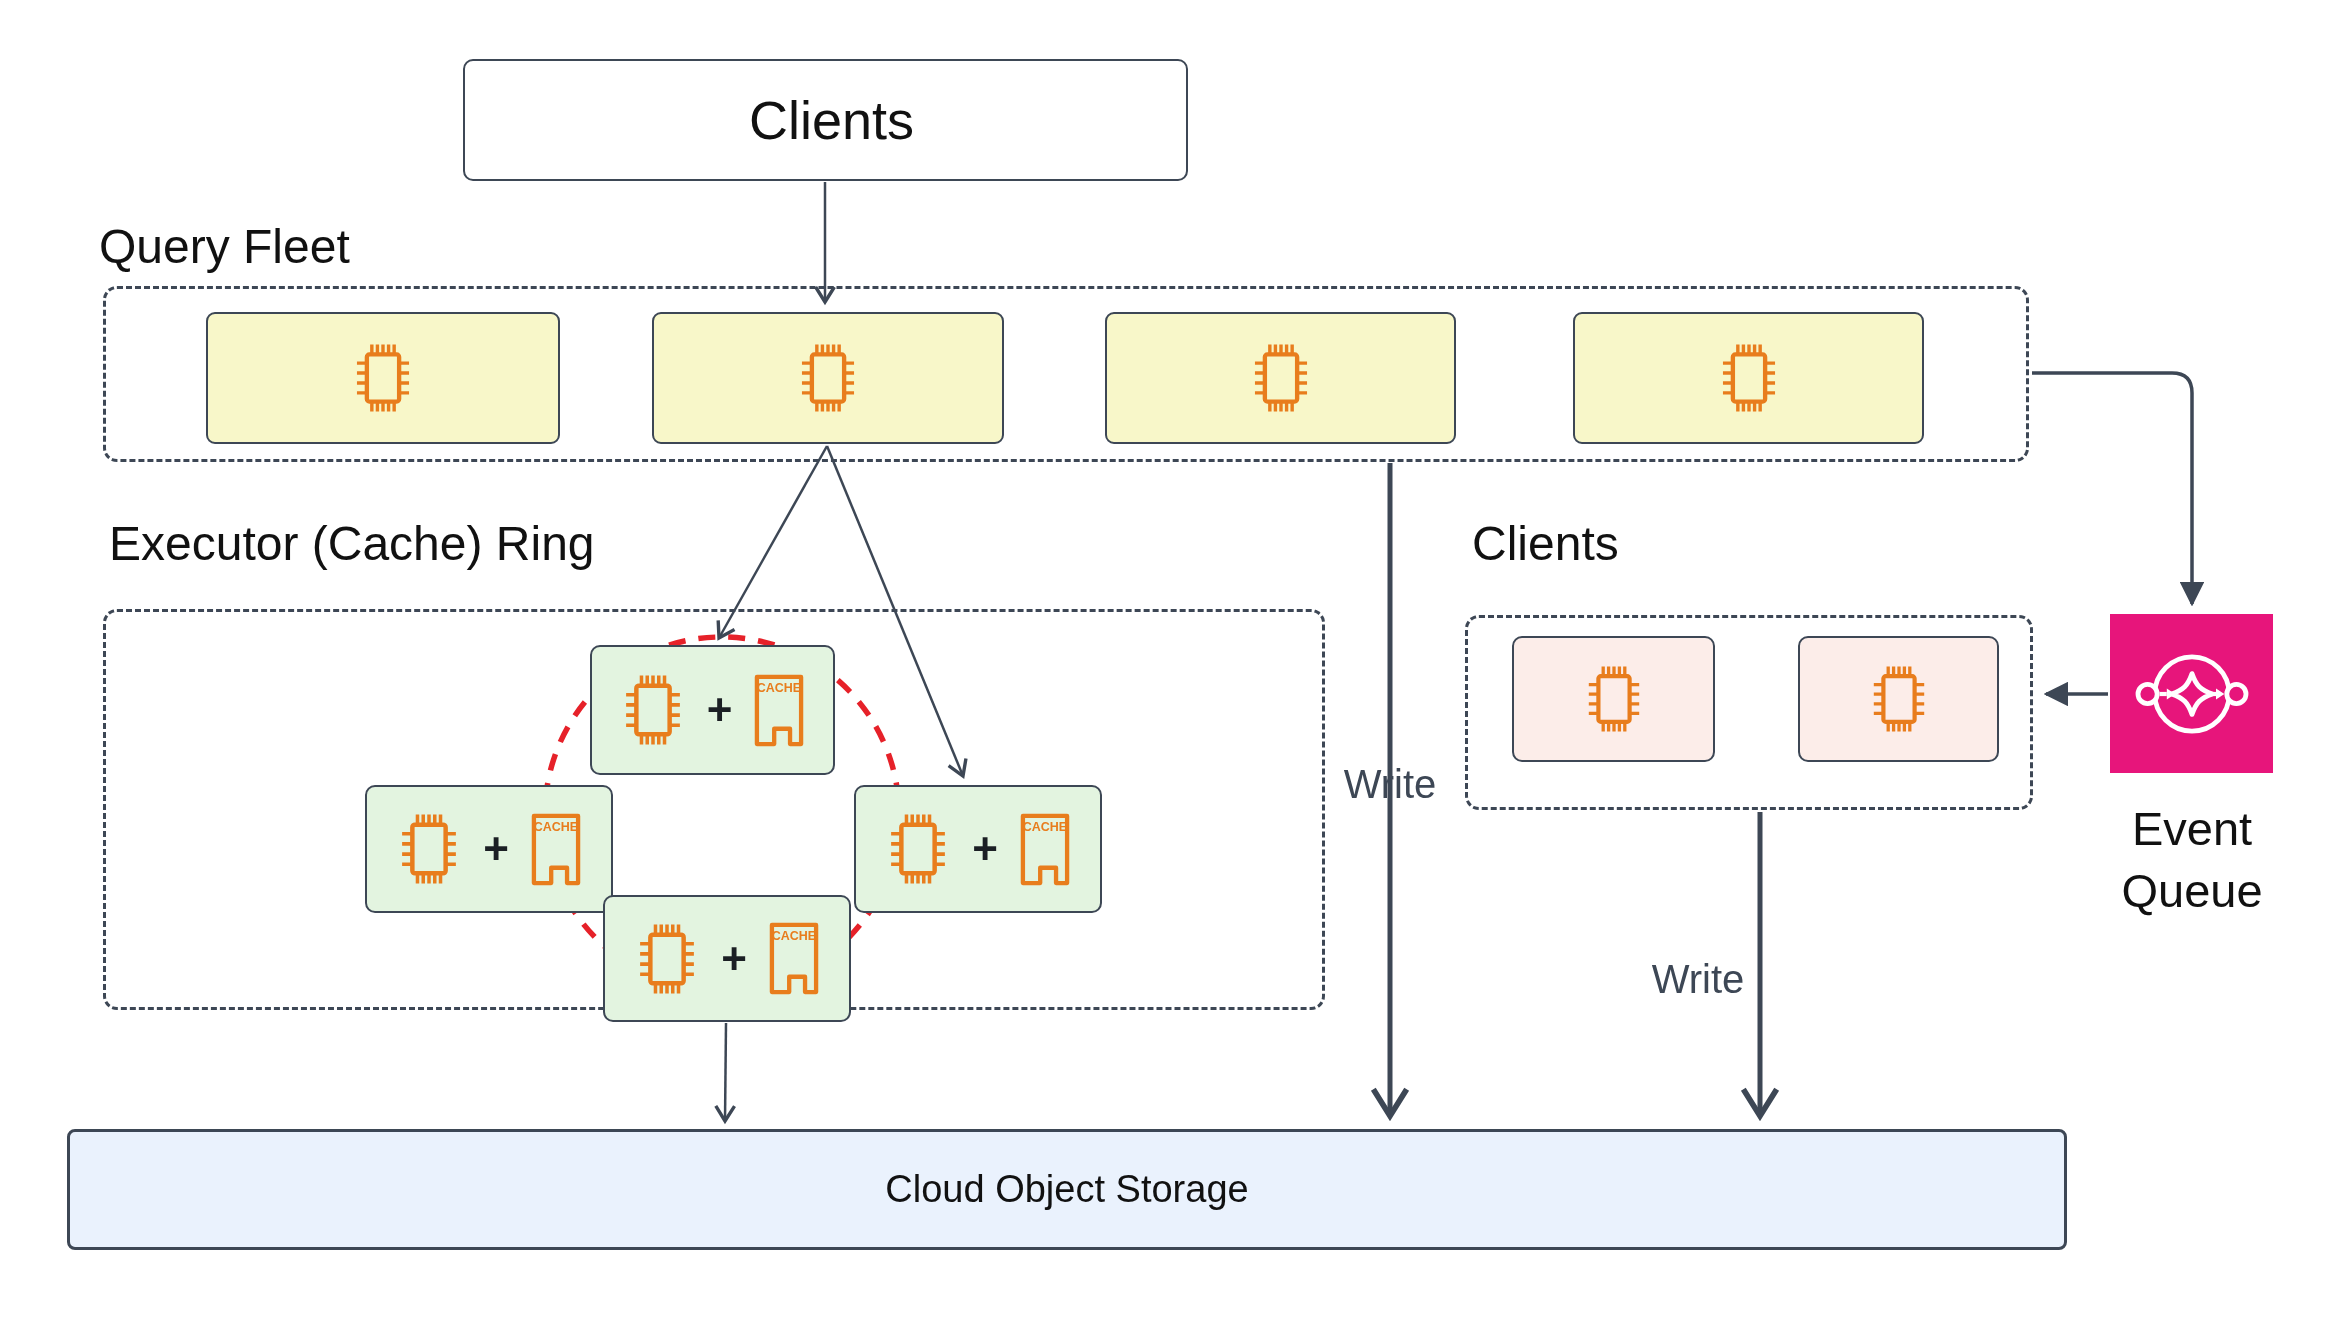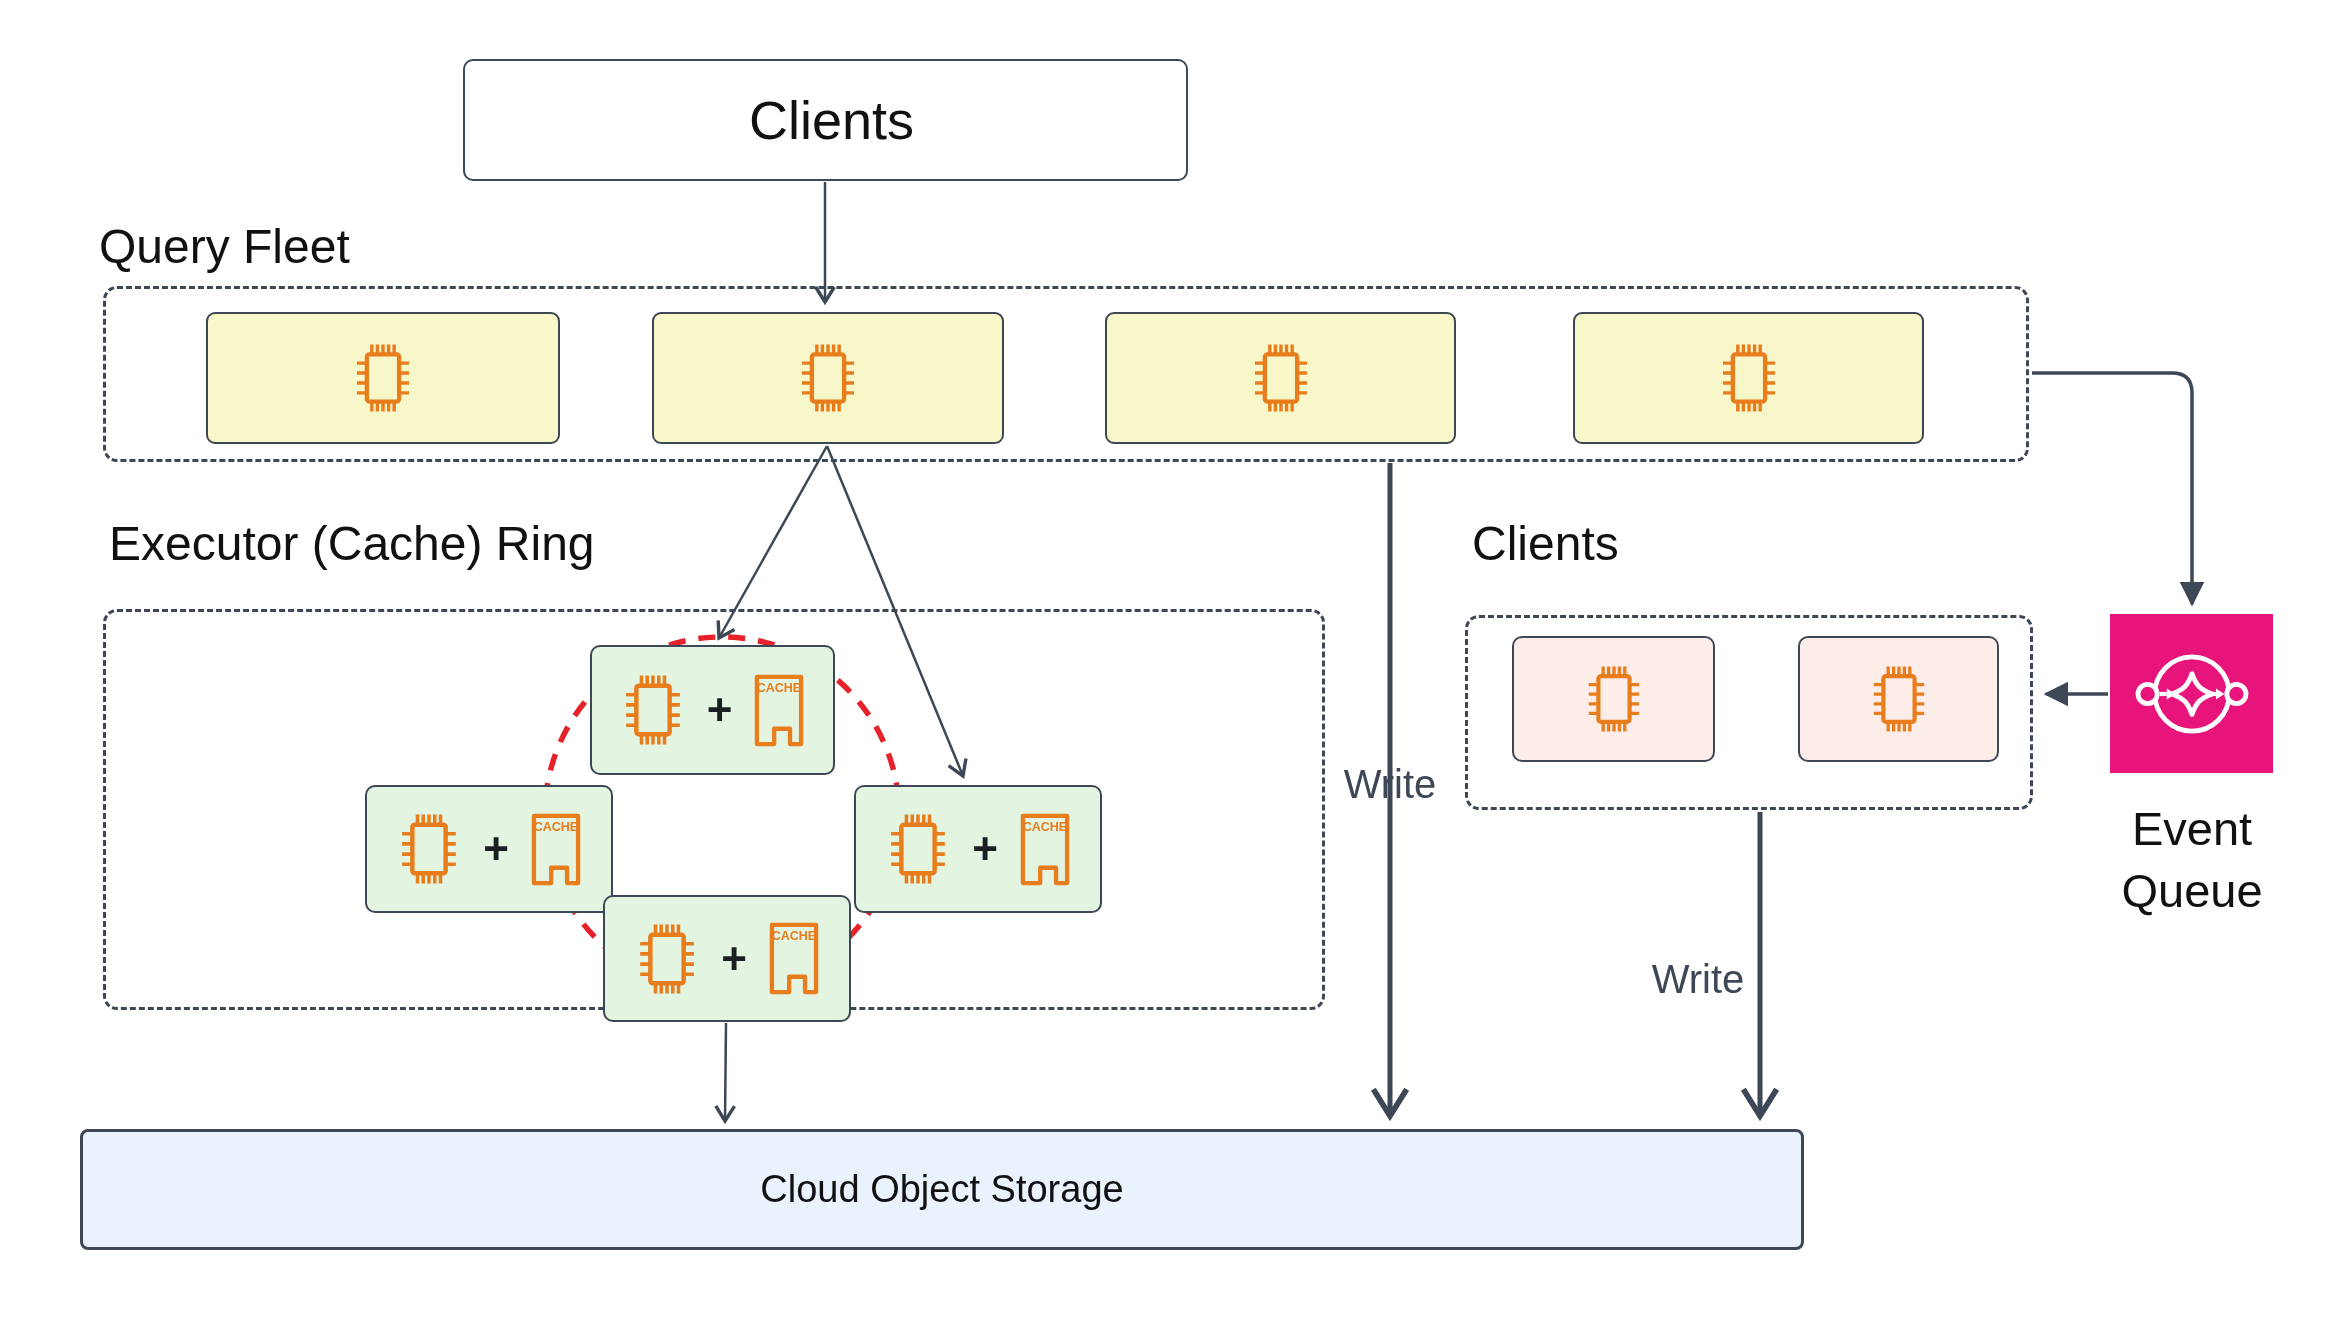--- a/index.html
+++ b/index.html
@@ -170,21 +170,21 @@
       <circle cx="13" cy="50" r="8" stroke="#fff" stroke-width="4" fill="var(--magenta)"></circle>
       <circle cx="87" cy="50" r="8" stroke="#fff" stroke-width="4" fill="var(--magenta)"></circle>
       <path d="M23,50 H29" stroke="#fff" stroke-width="3.5"></path>
       <path d="M29,45.5 L36,50 L29,54.5 Z" fill="#fff"></path>
       <path d="M64,50 H70" stroke="#fff" stroke-width="3.5"></path>
       <path d="M70,45.5 L77,50 L70,54.5 Z" fill="#fff"></path>
     </svg>
   </div>
   <div class="eq-label" style="left:2082px; top:798px;">Event Queue</div>
 
-  <div class="node storage" style="left:80px; top:1129px; width:1724px; height:121px;">
+  <div class="node storage" style="left:67px; top:1129px; width:2000px; height:121px;">
     <span>Cloud Object Storage</span>
   </div>
 
   <div class="write-label" style="left:1290px; top:762px;">Write</div>
   <div class="write-label" style="left:1598px; top:957px;">Write</div>
 
   <svg class="layer arrows" width="2341" height="1324" viewBox="0 0 2341 1324">
     <defs>
       <marker id="mV" viewBox="0 0 12 12" refX="10" refY="6" markerWidth="9" markerHeight="9" orient="auto">
         <path d="M2,1 L10,6 L2,11" fill="none" stroke="var(--line)" stroke-width="1.8"></path>

